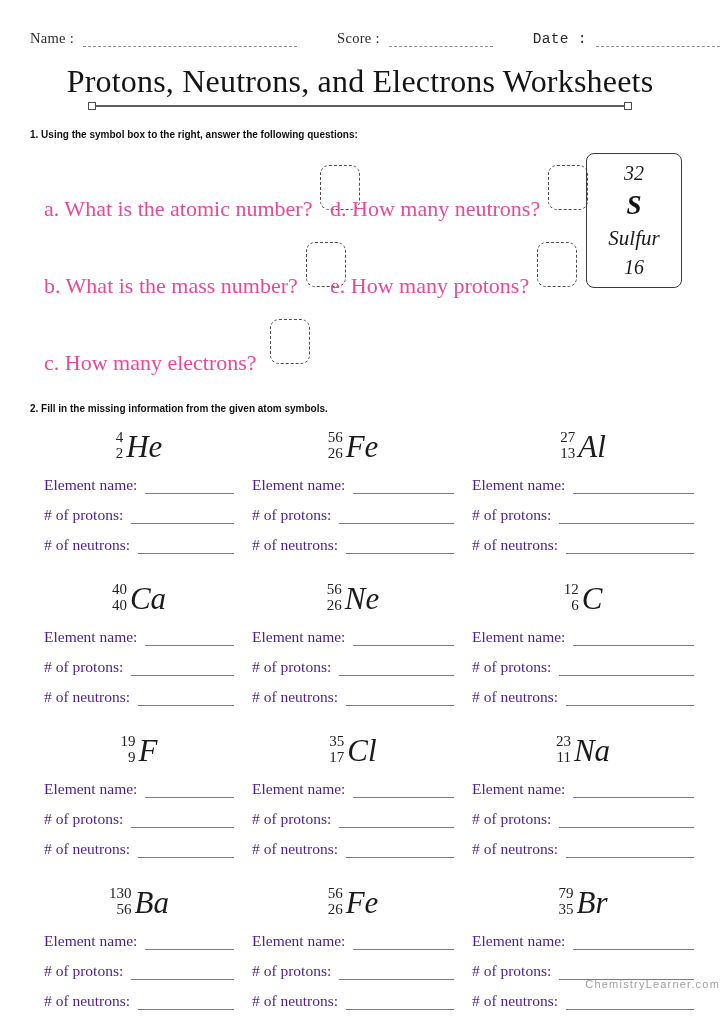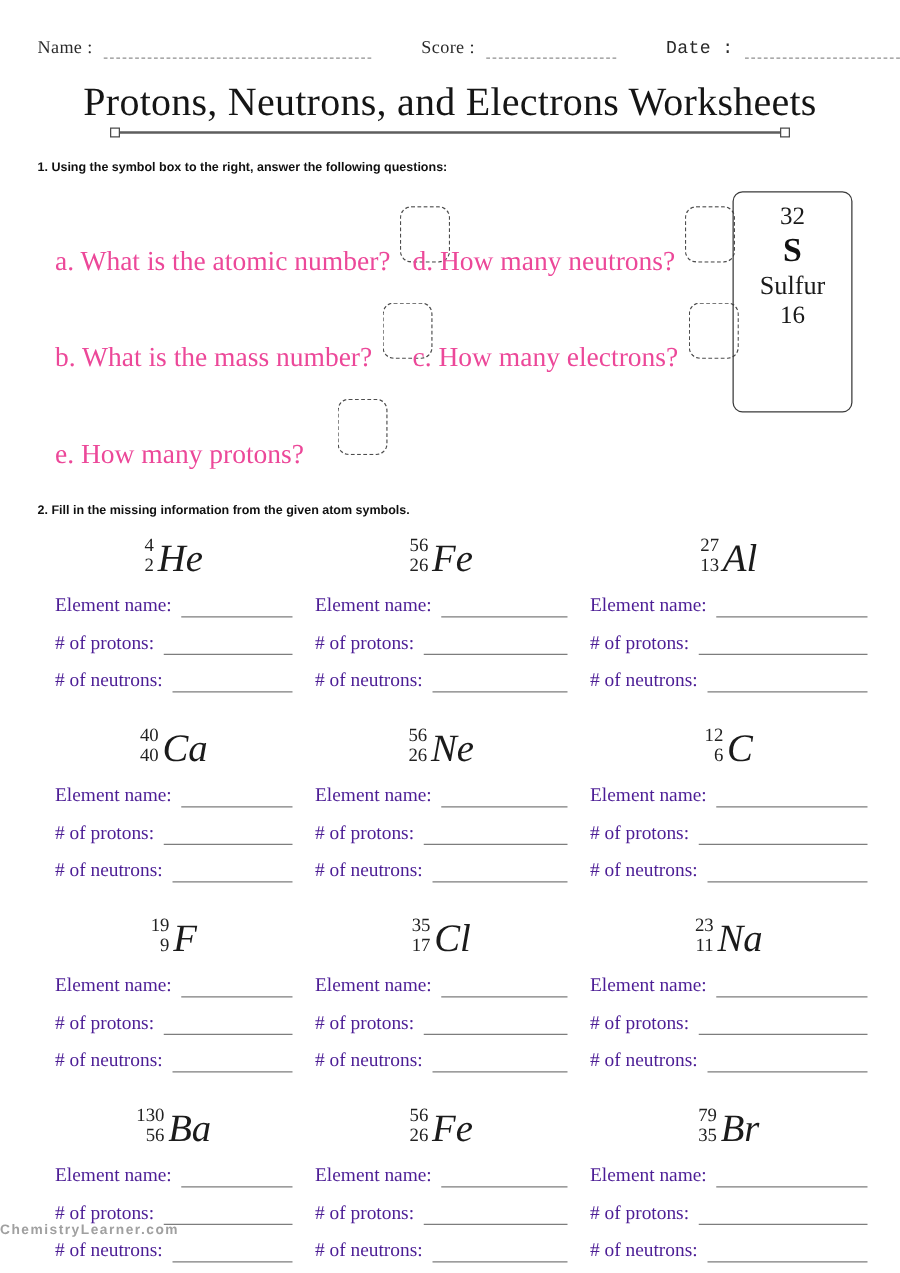--- a/index.html
+++ b/index.html
@@ -48,46 +48,46 @@
     display:grid; grid-template-columns:266px 224px; column-gap:20px; row-gap:8px;
     align-items:center;
   }
   .q-item { display:flex; justify-content:space-between; align-items:center; }
   .q-label { font-size:22px; color:#ec4899; white-space:nowrap;margin-top:43px; }
   .answer-box {
     width:40px; height:45px; flex:none; margin-left:8px;
     border:1.7px dashed #4d4d4d; border-radius:9px; box-sizing:border-box;
   }
   .symbol-box {
-    position:absolute; top:0; right:0; width:96px; height:177px; box-sizing:border-box;
+    position:absolute; top:0; right:0; width:96px; height:135px; box-sizing:border-box;
     border:1.7px solid #3a3a3a; border-radius:8px;
-    display:flex; flex-direction:column; justify-content:flex-start; align-items:center;
-    padding:8px 0; text-align:center;
+    display:flex; flex-direction:column; justify-content:space-between; align-items:center;
+    padding:8px 0; text-align:center;font-style:italic;
   }
   .sb-mass, .sb-atomic { font-size:20px; color:#1a1a1a; }
   .sb-sym  { font-size:27px; font-weight:700; color:#111; }
   .sb-name { font-size:21px; color:#1a1a1a; }
 
   
   .atom-grid {
     display:grid; grid-template-columns:190px 202px 222px; column-gap:18px; row-gap:9px;
     margin:8px 30px 0 44px;
   }
   .atom-cell { display:flex; flex-direction:column; }
   .nuclide { display:flex; justify-content:center; align-items:center; height:48px; margin-bottom:5px; }
   .nums { display:flex; flex-direction:column; align-items:flex-end; font-size:15px; line-height:1.05; margin-right:2px; color:#222; }
   .sym { font-style:italic; font-size:31px; line-height:1; color:#1b1b1b; margin-left:1px; }
   .field { display:flex; align-items:flex-end; height:19px; margin-bottom:11px; }
   .f-label { font-size:15.5px; white-space:nowrap; color:#4c1d95; }
   .fill { flex:1; margin-left:8px; border-bottom:1.7px solid #7d7d7d; height:4px; }
 
   
   .footer {
-    position:absolute; bottom:28px; left:0; width:100%; text-align:left;
-    font-family:"Liberation Sans", sans-serif; font-size:11px; font-weight:700;
+    position:absolute; bottom:28px; left:0; width:100%; text-align:right;
+    font-family:"Liberation Sans", sans-serif; font-size:11px; font-weight:400;
     letter-spacing:1.2px; color:#a0a0a0;
   }
 </style>
 </head>
 <body>
 
 <div class="page">
 
   <div class="header-row">
     <div class="hfield name">
@@ -119,25 +119,25 @@
       </div>
       <div class="q-item">
         <span class="q-label">d. How many neutrons?</span>
         <span class="answer-box"></span>
       </div>
       <div class="q-item">
         <span class="q-label">b. What is the mass number?</span>
         <span class="answer-box"></span>
       </div>
       <div class="q-item">
-        <span class="q-label">c. How many electrons?</span>
+        <span class="q-label">e. How many protons?</span>
         <span class="answer-box"></span>
       </div>
       <div class="q-item">
-        <span class="q-label">e. How many protons?</span>
+        <span class="q-label">c. How many electrons?</span>
         <span class="answer-box"></span>
       </div>
       <div></div>
     </div>
 
     <div class="symbol-box">
       <div class="sb-mass">32</div>
       <div class="sb-sym">S</div>
       <div class="sb-name">Sulfur</div>
       <div class="sb-atomic">16</div>

